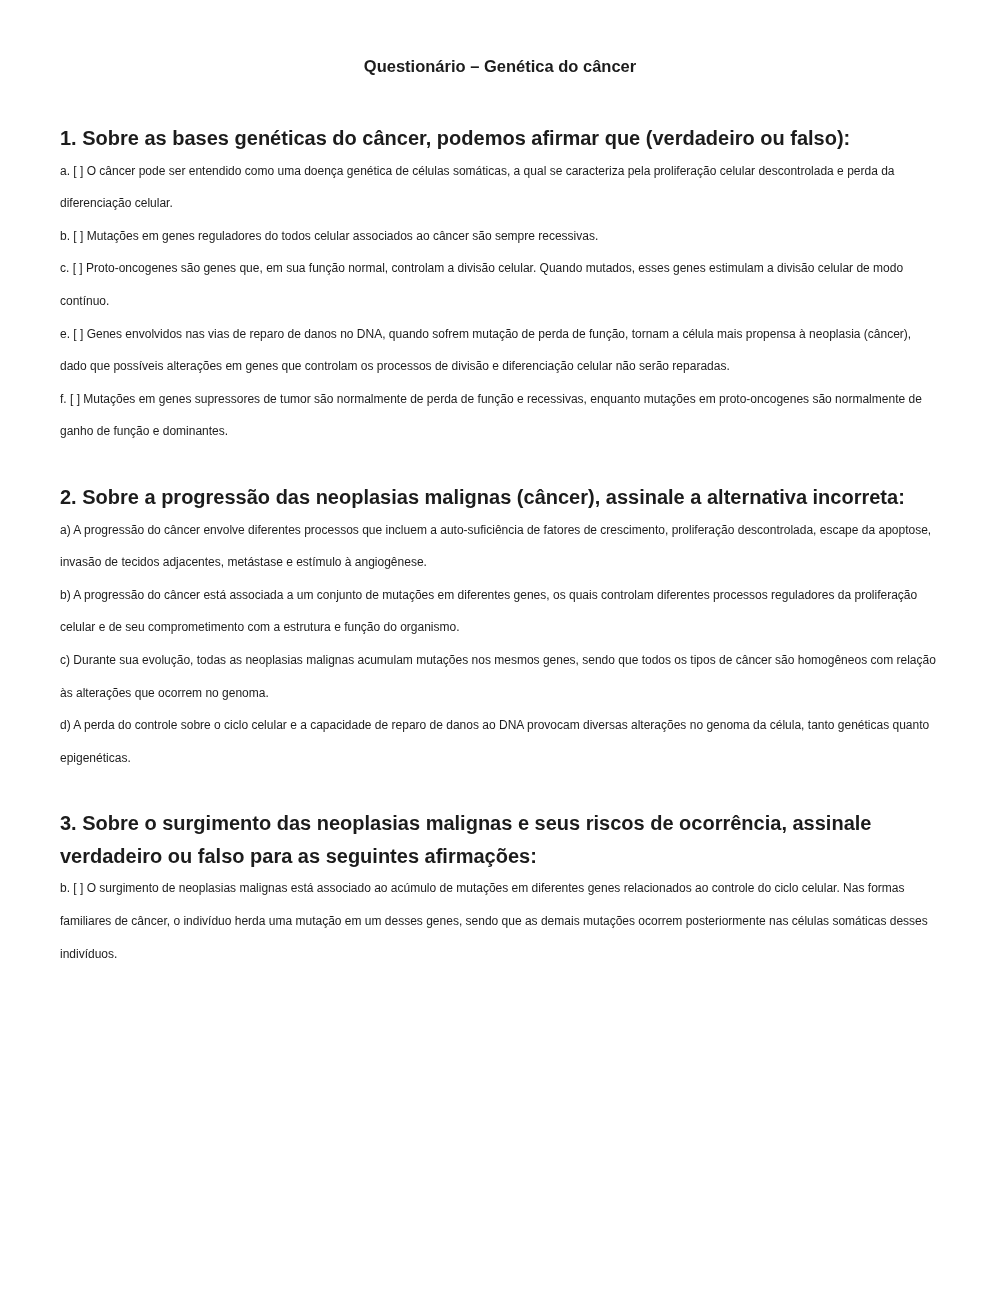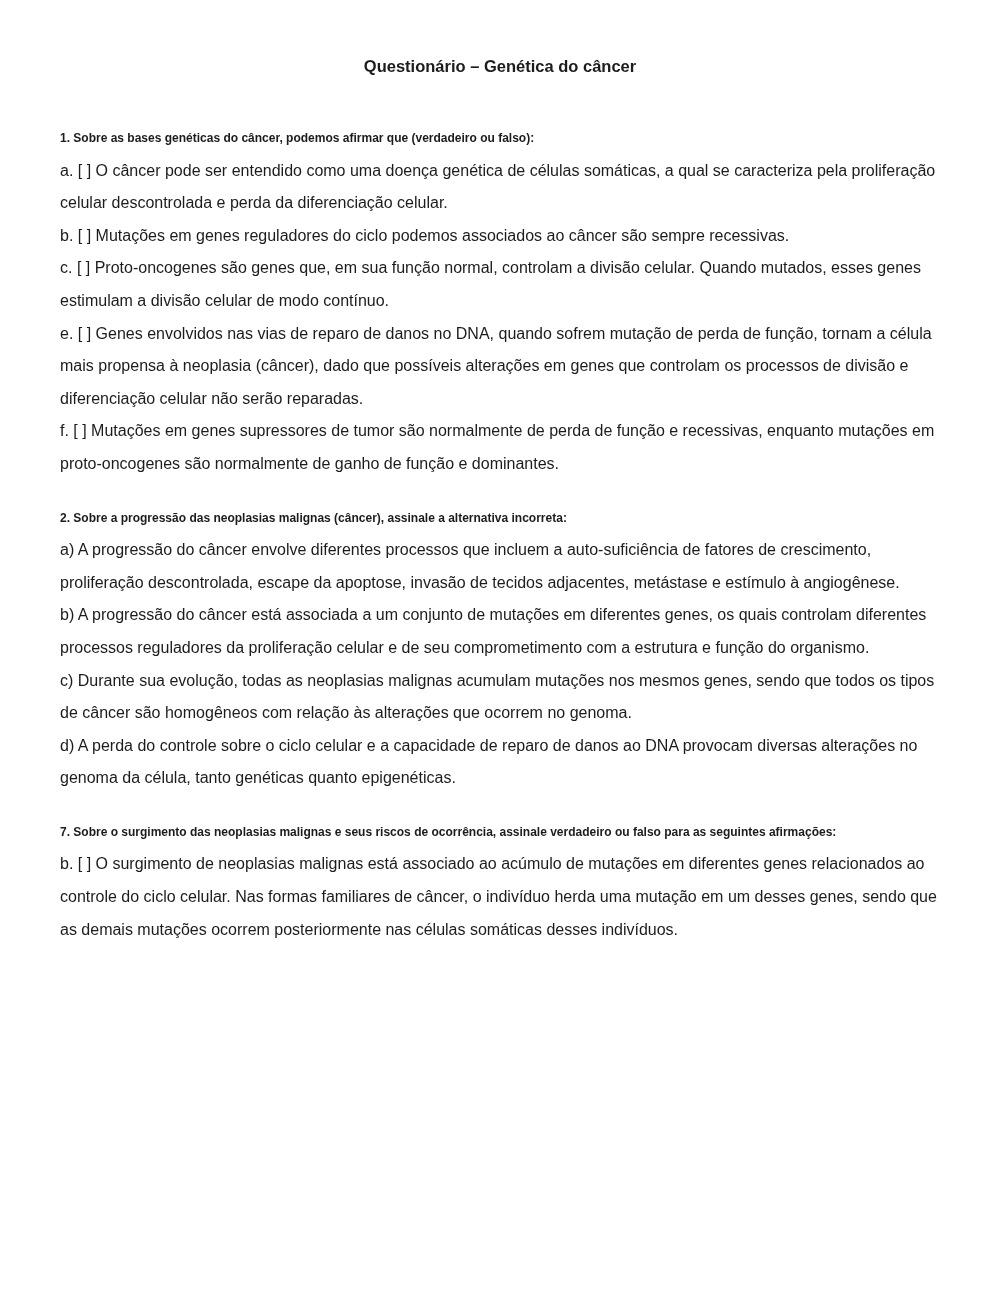--- a/index.html
+++ b/index.html
@@ -22,61 +22,61 @@
     background: #ffffff;
   }
   .doc-title {
     margin: 0;
     font-size: 16.5px;
     font-weight: bold;
     text-align: center;
     line-height: 22px;
   }
   .question {
-    margin-top: 21px;
+    margin-top: 33px;
   }
   .question.first {
     margin-top: 45px;
   }
   .q-heading {
     margin: 0;
-    font-size: 12px;
+    font-size: 20px;
     font-weight: bold;
     line-height: 32.6px;
   }
   .q-item {
     margin: 0;
-    font-size: 16px;
+    font-size: 12px;
     font-weight: normal;
     line-height: 32.6px;
     text-align: left;
   }
 </style>
 </head>
 <body>
 
 <div class="page">
 
   <h1 class="doc-title">Questionário – Genética do câncer</h1>
 
   <section class="question first">
     <p class="q-heading">1. Sobre as bases genéticas do câncer, podemos afirmar que (verdadeiro ou falso):</p>
     <p class="q-item">a. [ ] O câncer pode ser entendido como uma doença genética de células somáticas, a qual se caracteriza pela proliferação celular descontrolada e perda da diferenciação celular.</p>
-    <p class="q-item">b. [ ] Mutações em genes reguladores do ciclo podemos associados ao câncer são sempre recessivas.</p>
+    <p class="q-item">b. [ ] Mutações em genes reguladores do todos celular associados ao câncer são sempre recessivas.</p>
     <p class="q-item">c. [ ] Proto-oncogenes são genes que, em sua função normal, controlam a divisão celular. Quando mutados, esses genes estimulam a divisão celular de modo contínuo.</p>
     <p class="q-item">e. [ ] Genes envolvidos nas vias de reparo de danos no DNA, quando sofrem mutação de perda de função, tornam a célula mais propensa à neoplasia (câncer), dado que possíveis alterações em genes que controlam os processos de divisão e diferenciação celular não serão reparadas.</p>
     <p class="q-item">f. [ ] Mutações em genes supressores de tumor são normalmente de perda de função e recessivas, enquanto mutações em proto-oncogenes são normalmente de ganho de função e dominantes.</p>
   </section>
 
   <section class="question">
     <p class="q-heading">2. Sobre a progressão das neoplasias malignas (câncer), assinale a alternativa incorreta:</p>
     <p class="q-item">a) A progressão do câncer envolve diferentes processos que incluem a auto-suficiência de fatores de crescimento, proliferação descontrolada, escape da apoptose, invasão de tecidos adjacentes, metástase e estímulo à angiogênese.</p>
     <p class="q-item">b) A progressão do câncer está associada a um conjunto de mutações em diferentes genes, os quais controlam diferentes processos reguladores da proliferação celular e de seu comprometimento com a estrutura e função do organismo.</p>
     <p class="q-item">c) Durante sua evolução, todas as neoplasias malignas acumulam mutações nos mesmos genes, sendo que todos os tipos de câncer são homogêneos com relação às alterações que ocorrem no genoma.</p>
     <p class="q-item">d) A perda do controle sobre o ciclo celular e a capacidade de reparo de danos ao DNA provocam diversas alterações no genoma da célula, tanto genéticas quanto epigenéticas.</p>
   </section>
 
   <section class="question">
-    <p class="q-heading">7. Sobre o surgimento das neoplasias malignas e seus riscos de ocorrência, assinale verdadeiro ou falso para as seguintes afirmações:</p>
+    <p class="q-heading">3. Sobre o surgimento das neoplasias malignas e seus riscos de ocorrência, assinale verdadeiro ou falso para as seguintes afirmações:</p>
     <p class="q-item">b. [ ] O surgimento de neoplasias malignas está associado ao acúmulo de mutações em diferentes genes relacionados ao controle do ciclo celular. Nas formas familiares de câncer, o indivíduo herda uma mutação em um desses genes, sendo que as demais mutações ocorrem posteriormente nas células somáticas desses indivíduos.</p>
   </section>
 
 </div>
 
 </body></html>

